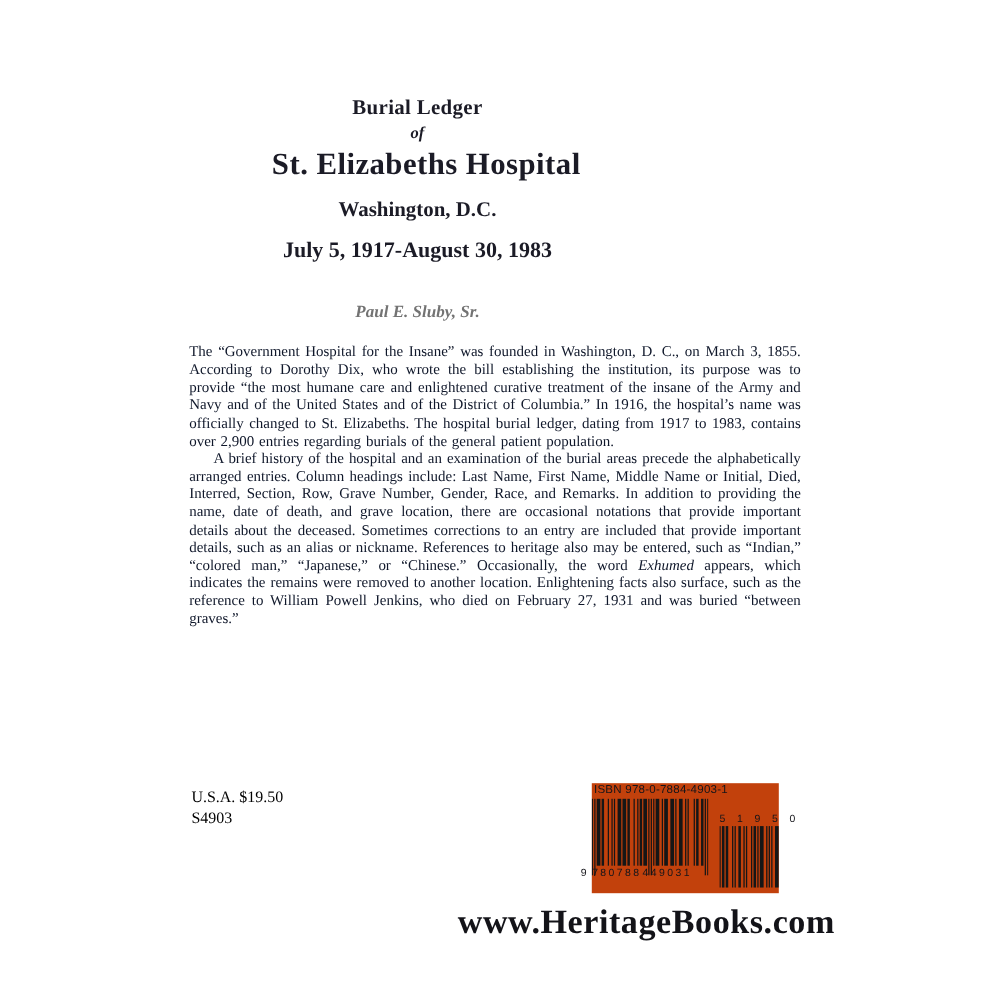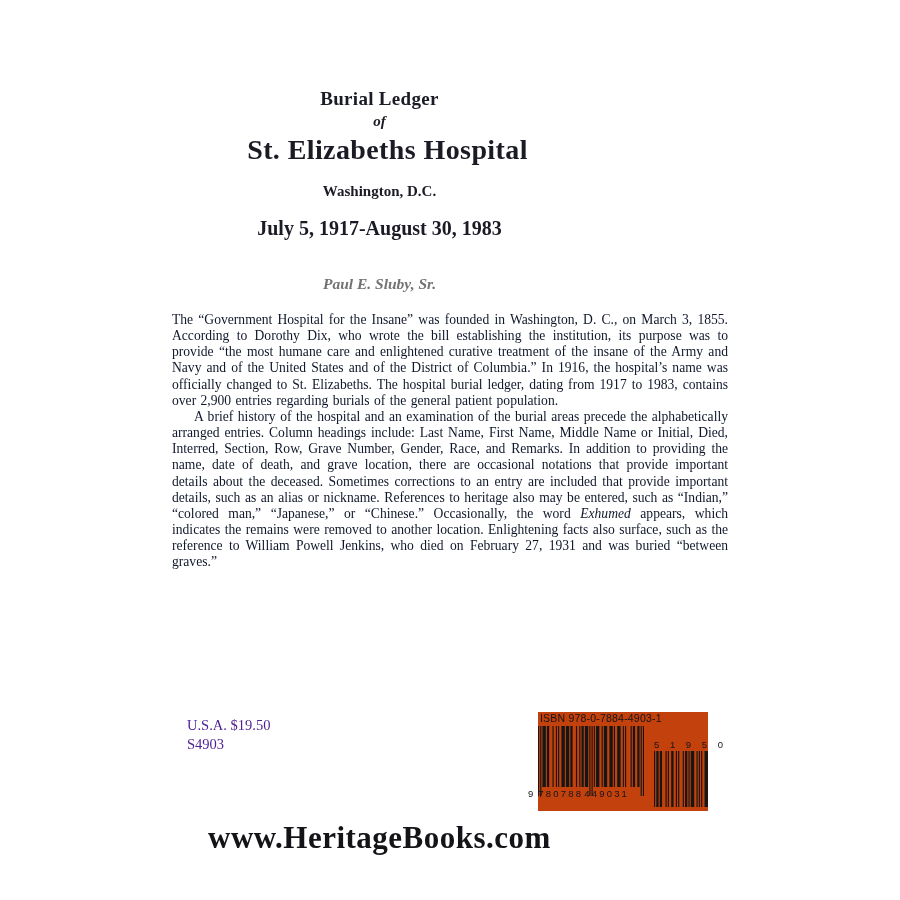--- a/index.html
+++ b/index.html
@@ -40,21 +40,21 @@
   }
   .main-title {
     font-size: 28px;
     font-weight: bold;
     line-height: 30px;
     margin-top: 6px;
     letter-spacing: 0.4px;
     padding-left: 16px;
   }
   .location-line {
-    font-size: 15px;
+    font-size: 19px;
     font-weight: bold;
     line-height: 20px;
     margin-top: 16px;
   }
   .date-range {
     font-size: 20px;
     font-weight: bold;
     line-height: 22px;
     margin-top: 16px;
   }
@@ -79,25 +79,25 @@
     color: #0f172a;
     word-spacing: 1px;
   }
   .body-text p { margin: 0; }
   .para-indent { text-indent: 22px; }
   .italic-word { font-style: italic; }
 
   
   .price-block {
     position: absolute;
-    left: 187px;
+    left: 174px;
     top: 716px;
     font-size: 14.5px;
     line-height: 19px;
-    color: #4c1d95;
+    color: #000000;
   }
 
   .barcode-block {
     position: absolute;
     left: 538px;
     top: 712px;
     background: #c2410c;
   }
   .isbn-label {
     font-family: "Liberation Sans", "DejaVu Sans", sans-serif;
@@ -144,21 +144,21 @@
     text-align: right;
     color: #15151a;
     margin-bottom: 1px;
     white-space: nowrap;
   }
   .website {
     position: absolute;
     top: 820px;
     left: 0;
     width: 100%;
-    text-align: center;
+    text-align: right;
     font-size: 31px;
     font-weight: bold;
     letter-spacing: 0.5px;
     color: #131318;
   }
 </style>
 </head>
 <body>
 
 <div class="page">

